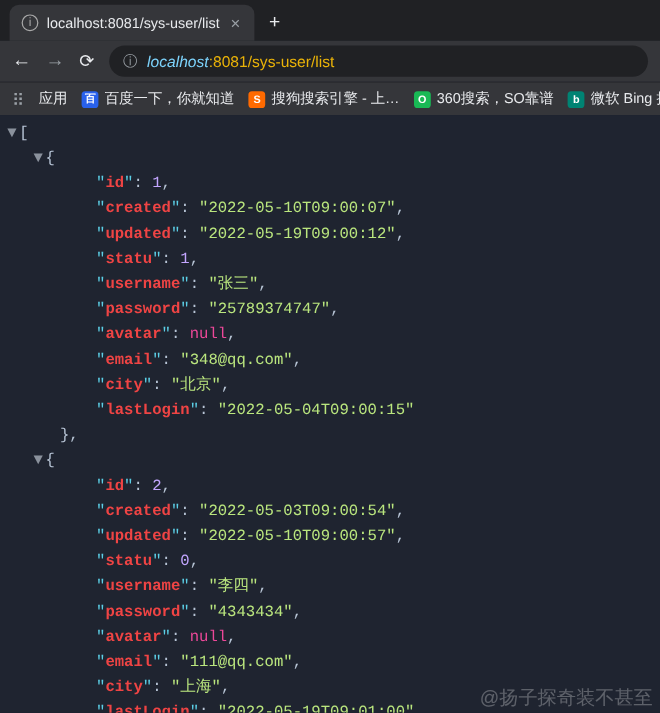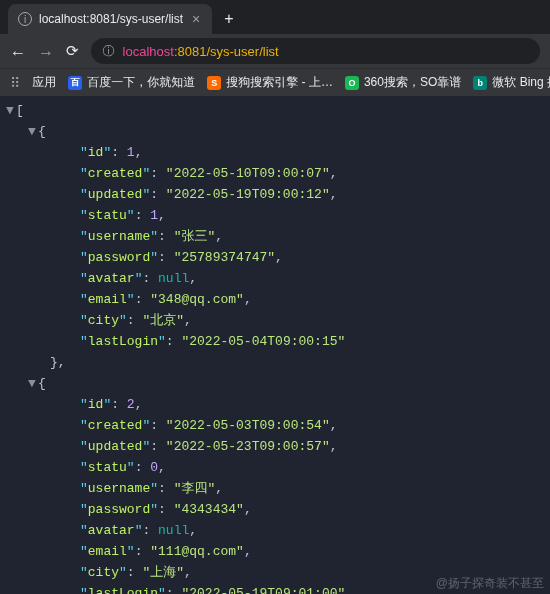--- a/index.html
+++ b/index.html
@@ -35,21 +35,21 @@
   }
   .nav-arrow { color: #9aa0a6; font-size: 16px; }
   .nav-arrow.enabled { color: #e8eaed; }
   .reload { color: #e8eaed; font-size: 15px; }
   .omnibox {
     flex: 1; background: #202124; border-radius: 14px;
     height: 26px; display: flex; align-items: center;
     gap: 8px; padding: 0 12px; color: #e8eaed; font-size: 13px;
   }
   .site-icon { color: #9aa0a6; font-size: 12px; }
-  .url-host { color: #ec4899; }
+  .url-host { color: #7dd3fc; font-style: italic; }
   .url-path { color: #eab308; }
   .bookmarks {
     height: 28px; background: #35363a;
     display: flex; align-items: center; gap: 12px;
     padding: 0 10px; border-top: 1px solid #2a2b2e;
     font-size: 12px; overflow: hidden; white-space: nowrap;
   }
   .bm { display: flex; align-items: center; gap: 5px; color: #e8eaed; }
   .bm-icon {
     width: 14px; height: 14px; border-radius: 3px;
@@ -61,32 +61,32 @@
     padding: 4px 6px 10px 6px;
     font-family: Consolas, "Courier New", monospace;
     font-size: 13px; line-height: 21px;
     background: #1f2430; color: #b8c5d6;
     position: relative;
     height: 498px;
   }
   .row { white-space: pre; }
   .twist { color: #8a919c; display: inline-block; width: 10px; }
   .punc { color: #b8c5d6; }
-  .key { color: #bef264; }
+  .key { color: #ef4444; font-weight: bold; }
   .str { color: #bae67e; }
   .num { color: #c3a6ff; }
-  .null { color: #14b8a6; }
+  .null { color: #ec4899; }
   .q { color: #bae67e; }
   .kq { color: #5ccfe6; }
   .i1 { padding-left: 22px; }
   .i2 { padding-left: 44px; }
   .i3 { padding-left: 74px; }
   .watermark {
     position: absolute; right: 6px; bottom: 4px;
-    color: rgba(255,255,255,0.28); font-size: 12px;
+    color: rgba(255,255,255,0.28); font-size: 16px;
     text-align: right; line-height: 14px;
     font-family: "Microsoft YaHei", sans-serif;
   }
 </style>
 </head>
 <body>
 
 <div class="tabs">
   <div class="tab">
     <span class="tab-icon">i</span>
@@ -138,21 +138,21 @@
       <div class="row i3"><span class="kq">"</span><span class="key">username</span><span class="kq">"</span><span class="punc">: </span><span class="q">"</span><span class="str">张三</span><span class="q">"</span><span class="punc">,</span></div>
       <div class="row i3"><span class="kq">"</span><span class="key">password</span><span class="kq">"</span><span class="punc">: </span><span class="q">"</span><span class="str">25789374747</span><span class="q">"</span><span class="punc">,</span></div>
       <div class="row i3"><span class="kq">"</span><span class="key">avatar</span><span class="kq">"</span><span class="punc">: </span><span class="null">null</span><span class="punc">,</span></div>
       <div class="row i3"><span class="kq">"</span><span class="key">email</span><span class="kq">"</span><span class="punc">: </span><span class="q">"</span><span class="str">348@qq.com</span><span class="q">"</span><span class="punc">,</span></div>
       <div class="row i3"><span class="kq">"</span><span class="key">city</span><span class="kq">"</span><span class="punc">: </span><span class="q">"</span><span class="str">北京</span><span class="q">"</span><span class="punc">,</span></div>
       <div class="row i3"><span class="kq">"</span><span class="key">lastLogin</span><span class="kq">"</span><span class="punc">: </span><span class="q">"</span><span class="str">2022-05-04T09:00:15</span><span class="q">"</span></div>
       <div class="row i2"><span class="punc">},</span></div>
       <div class="row i1"><span class="twist">▼</span><span class="punc">{</span></div>
       <div class="row i3"><span class="kq">"</span><span class="key">id</span><span class="kq">"</span><span class="punc">: </span><span class="num">2</span><span class="punc">,</span></div>
       <div class="row i3"><span class="kq">"</span><span class="key">created</span><span class="kq">"</span><span class="punc">: </span><span class="q">"</span><span class="str">2022-05-03T09:00:54</span><span class="q">"</span><span class="punc">,</span></div>
-      <div class="row i3"><span class="kq">"</span><span class="key">updated</span><span class="kq">"</span><span class="punc">: </span><span class="q">"</span><span class="str">2022-05-23T09:00:57</span><span class="q">"</span><span class="punc">,</span></div>
+      <div class="row i3"><span class="kq">"</span><span class="key">updated</span><span class="kq">"</span><span class="punc">: </span><span class="q">"</span><span class="str">2022-05-10T09:00:57</span><span class="q">"</span><span class="punc">,</span></div>
       <div class="row i3"><span class="kq">"</span><span class="key">statu</span><span class="kq">"</span><span class="punc">: </span><span class="num">0</span><span class="punc">,</span></div>
       <div class="row i3"><span class="kq">"</span><span class="key">username</span><span class="kq">"</span><span class="punc">: </span><span class="q">"</span><span class="str">李四</span><span class="q">"</span><span class="punc">,</span></div>
       <div class="row i3"><span class="kq">"</span><span class="key">password</span><span class="kq">"</span><span class="punc">: </span><span class="q">"</span><span class="str">4343434</span><span class="q">"</span><span class="punc">,</span></div>
       <div class="row i3"><span class="kq">"</span><span class="key">avatar</span><span class="kq">"</span><span class="punc">: </span><span class="null">null</span><span class="punc">,</span></div>
       <div class="row i3"><span class="kq">"</span><span class="key">email</span><span class="kq">"</span><span class="punc">: </span><span class="q">"</span><span class="str">111@qq.com</span><span class="q">"</span><span class="punc">,</span></div>
       <div class="row i3"><span class="kq">"</span><span class="key">city</span><span class="kq">"</span><span class="punc">: </span><span class="q">"</span><span class="str">上海</span><span class="q">"</span><span class="punc">,</span></div>
       <div class="row i3"><span class="kq">"</span><span class="key">lastLogin</span><span class="kq">"</span><span class="punc">: </span><span class="q">"</span><span class="str">2022-05-19T09:01:00</span><span class="q">"</span></div>
     </div>
   <div class="watermark">
     <div>@扬子探奇装不甚至</div>

